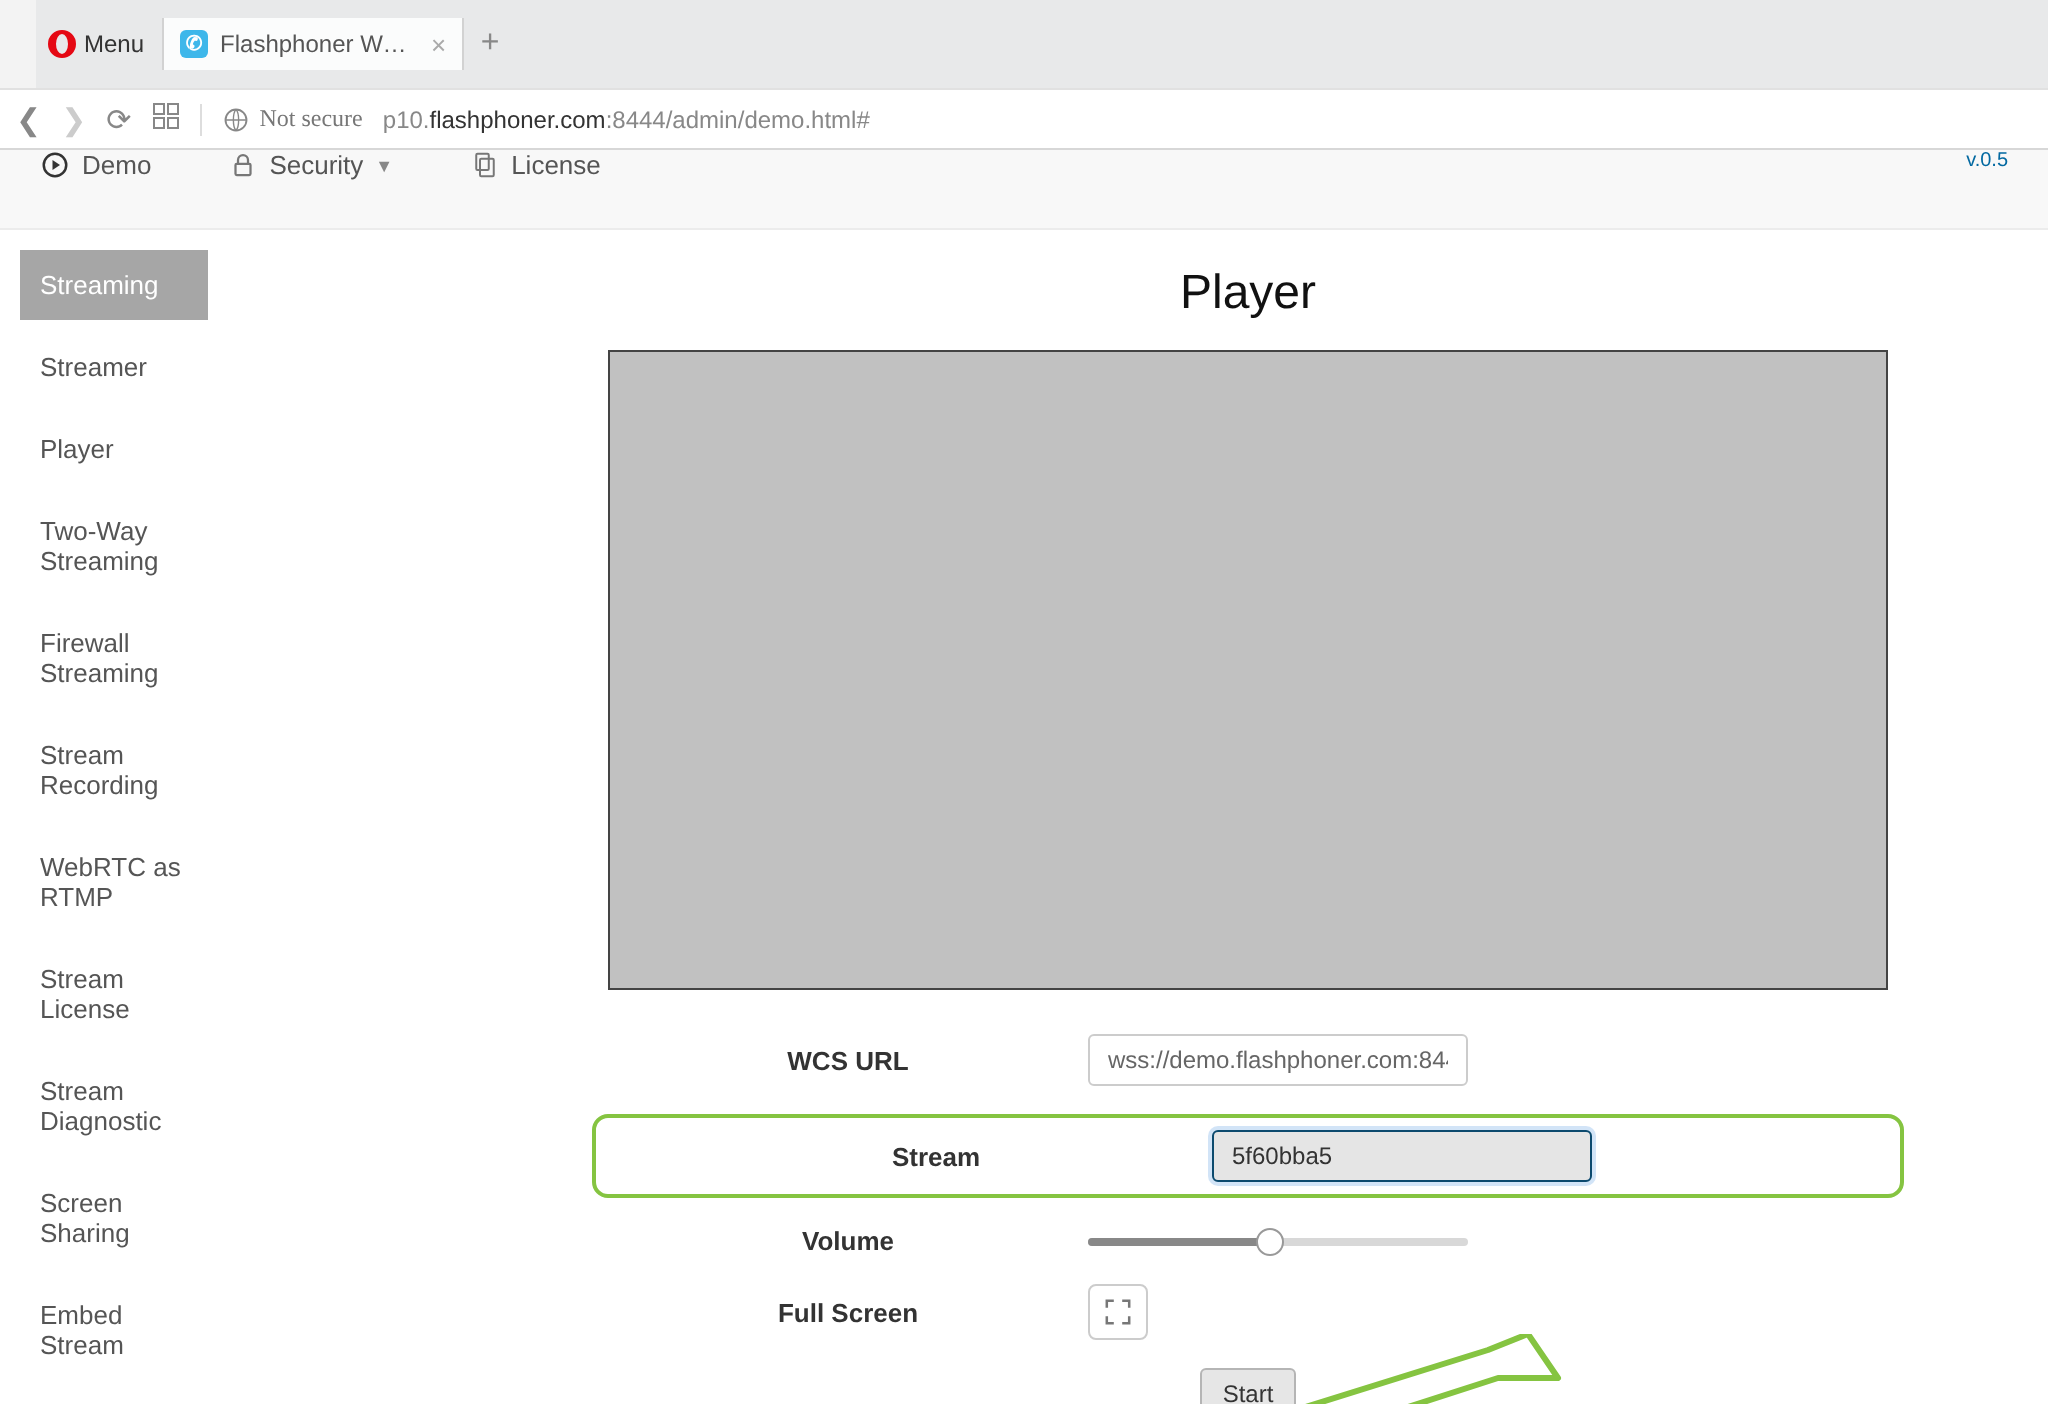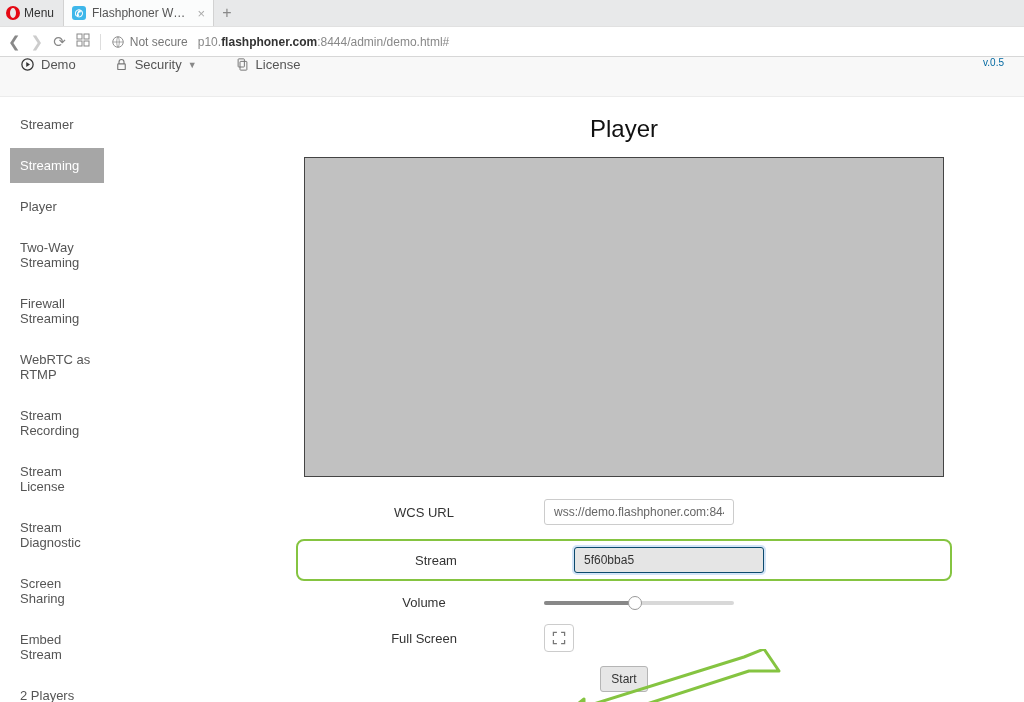--- a/index.html
+++ b/index.html
@@ -7,56 +7,56 @@
     font-family: -apple-system, BlinkMacSystemFont, "Segoe UI", Helvetica, Arial, sans-serif;
     background: #fff;
     font-size: 13px;
     color: #333;
     width: 1024px;
     height: 702px;
     overflow: hidden;
   }
   
   .browser-chrome { background: #f3f3f3; border-bottom: 1px solid #d7d7d7; }
-  .tab-bar { display: flex; align-items: center; height: 26px; background: #e8e9ea; }
+  .tab-bar { display: flex; align-items: center; height: 44px; background: #e8e9ea; margin-left: 18px; }
   .tab-opera { display: flex; align-items: center; justify-content: center; gap:4px; padding:0 9px 0 6px; height:26px; border-right:1px solid #d2d2d2; font-size:12px;}
   .tab-opera .ologo { width:14px; height:14px; border:2px solid #e50914; border-radius:50%; display:inline-block; border-left-width:4px; border-right-width:4px;}
   .tab { display: flex; align-items: center; gap:6px; padding: 0 8px; height: 26px; background:#fbfcfc; border-right:1px solid #d2d2d2; font-size:12px; min-width:150px; max-width:150px;}
   .tab .favicon { width:14px; height:14px; border-radius:3px; background:#3eb7ea; display:flex; align-items:center; justify-content:center; color:#fff; font-size:10px; font-weight:bold;}
   .tab .tabtitle { flex:1; white-space:nowrap; overflow:hidden; text-overflow:ellipsis; color:#555;}
   .tab .closex { color:#aaa; font-size:13px; line-height:1;}
   .tab-add { width:26px; text-align:center; color:#888; font-size:16px;}
   .addr-bar { display:flex; align-items:center; height:30px; padding:0 8px; gap:10px; background:#fff; border-top:1px solid #e1e1e1;}
   .addr-bar .navbtn { color:#888; font-size:15px; cursor:pointer;}
   .addr-bar .navbtn.disabled { color:#ccc; }
   .addr-bar .sep { width:1px; height:16px; background:#ddd;}
-  .addr-bar .site-warn { display:flex; align-items:center; gap:5px; color:#777; font-size:12px;}
+  .addr-bar .site-warn { display:flex; align-items:center; gap:5px; color:#777; font-size:12px;font-family:Liberation Serif, serif;}
   .addr-bar .url { color:#888; font-size:12px;}
-  .addr-bar .url .host { color:#333;font-weight:bold; }
+  .addr-bar .url .host { color:#333; }
   
   .app-header { display:flex; align-items:flex-start; height:40px; background:#f8f8f8; border-bottom:1px solid #ececec; padding:0 20px; gap:38px;}
   .app-header .hitem { display:flex; align-items:center; gap:6px; color:#555; font-size:13px; font-weight:500; cursor:pointer;}
   .app-header .hitem svg, .app-header .hitem .ic { width:15px; height:15px;}
   .app-header .spacer { flex:1; }
   .app-header .version { color:#0369a1; font-size:10px;}
   
   .layout { display:flex; }
   .sidebar { width:140px; padding: 10px; }
   .sidebar .sitem { padding: 10px 10px; color:#555; font-size:13px; cursor:pointer; margin-bottom:6px;}
   .sidebar .sitem.active { background:#a6a6a6; color:#fff; }
   .content { flex:1; padding: 18px 80px 0 190px; position:relative;}
   .page-title { font-size:24px; font-weight:400; text-align:center; margin-bottom:14px; color:#111;}
   .video-box { width:640px; height:320px; background:#c1c1c1; border:1px solid #444; margin:0 auto 22px; }
   .form { width:640px; margin:0 auto; position:relative;}
   .frow { display:flex; align-items:center; margin-bottom:14px; }
-  .frow .lbl { width:240px; text-align:center; font-weight:400; color:#333; font-size:13px; }
+  .frow .lbl { width:240px; text-align:center; font-weight:700; color:#333; font-size:13px; }
   .frow .ctrl { flex:1; }
   .frow input[type=text] { width:190px; height:26px; border:1px solid #ccc; border-radius:3px; padding:0 9px; font-size:12px; color:#666;}
   .frow.highlight { border:2px solid #85c441; border-radius:8px; padding:6px 0; margin-left:-8px; margin-right:-8px;}
-  .frow.highlight .lbl { width:276px; }
+  .frow.highlight .lbl { width:276px;margin-left:32px; }
   .frow.highlight input[type=text] { border:1px solid #0c4a6e; box-shadow:0 0 0 2px rgba(125,179,232,0.35); background:#e5e5e5; color:#333;}
   .vol-slider { width:190px; height:4px; background:#d8d8d8; border-radius:2px; position:relative;}
   .vol-slider .trackfill { position:absolute; left:0; top:0; height:100%; background:#888; border-radius:2px;}
   .vol-slider .thumb { position:absolute; top:-5px; width:14px; height:14px; background:#fff; border:1px solid #999; border-radius:50%; transform:translateX(-50%);}
   .fs-btn { width:30px; height:28px; border:1px solid #ccc; border-radius:4px; display:flex; align-items:center; justify-content:center; color:#777; cursor:pointer;}
   .start-row { display:flex; justify-content:center; position:relative;align-items:flex-end; }
   .start-btn { width:48px; height:26px; background:#e6e6e6; border:1px solid #b5b5b5; border-radius:3px; font-size:12px; color:#333; cursor:pointer;}
   .arrow-svg { position:absolute; left:440px; top:552px; pointer-events:none; }
 </style>
 </head>
@@ -123,27 +123,27 @@
         <rect x="8" y="7" width="11" height="14" rx="1" fill="none" stroke="#777" stroke-width="1.6"></rect>
       </svg>
     <span>License</span>
   </div>
   <div class="spacer"></div>
   <div class="version">v.0.5</div>
 </div>
 
 <div class="layout">
   <div class="sidebar">
+    <div class="sitem active"><span>Streaming</span></div>
     <div class="sitem"><span>Streamer</span></div>
-    <div class="sitem active"><span>Streaming</span></div>
     <div class="sitem"><span>Player</span></div>
     <div class="sitem"><span>Two-Way Streaming</span></div>
     <div class="sitem"><span>Firewall Streaming</span></div>
+    <div class="sitem"><span>Stream Recording</span></div>
     <div class="sitem"><span>WebRTC as RTMP</span></div>
-    <div class="sitem"><span>Stream Recording</span></div>
     <div class="sitem"><span>Stream License</span></div>
     <div class="sitem"><span>Stream Diagnostic</span></div>
     <div class="sitem"><span>Screen Sharing</span></div>
     <div class="sitem"><span>Embed Stream</span></div>
     <div class="sitem"><span>2 Players</span></div>
 
   </div>
 
   <div class="content">
     <div class="page-title">Player</div>

